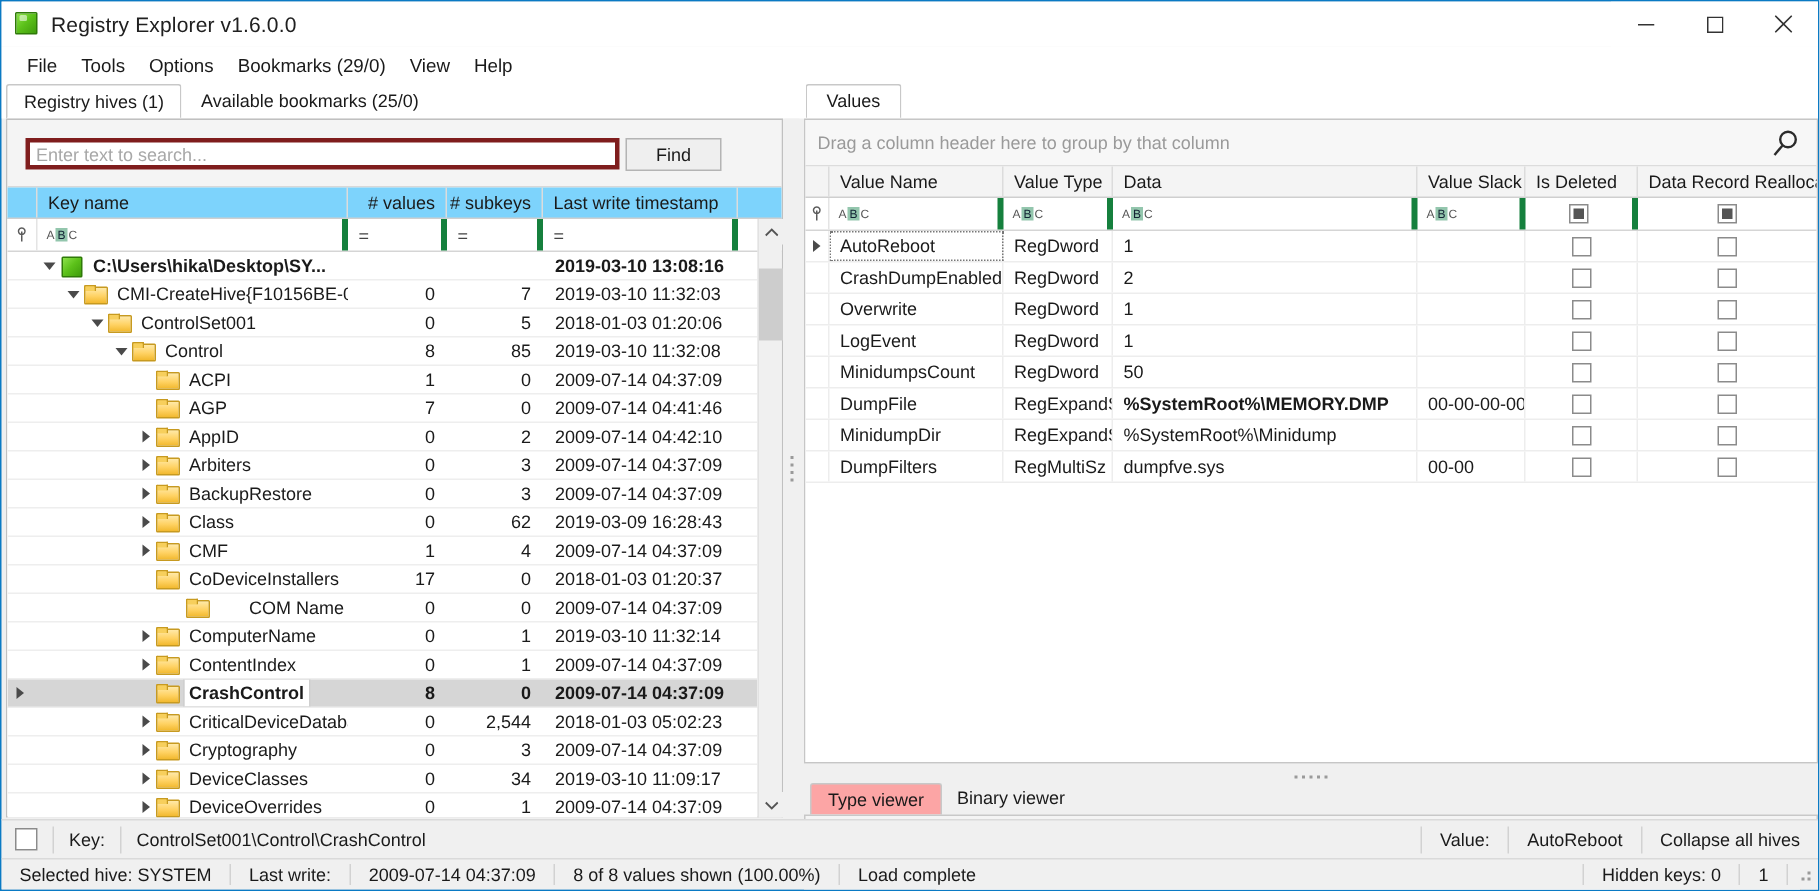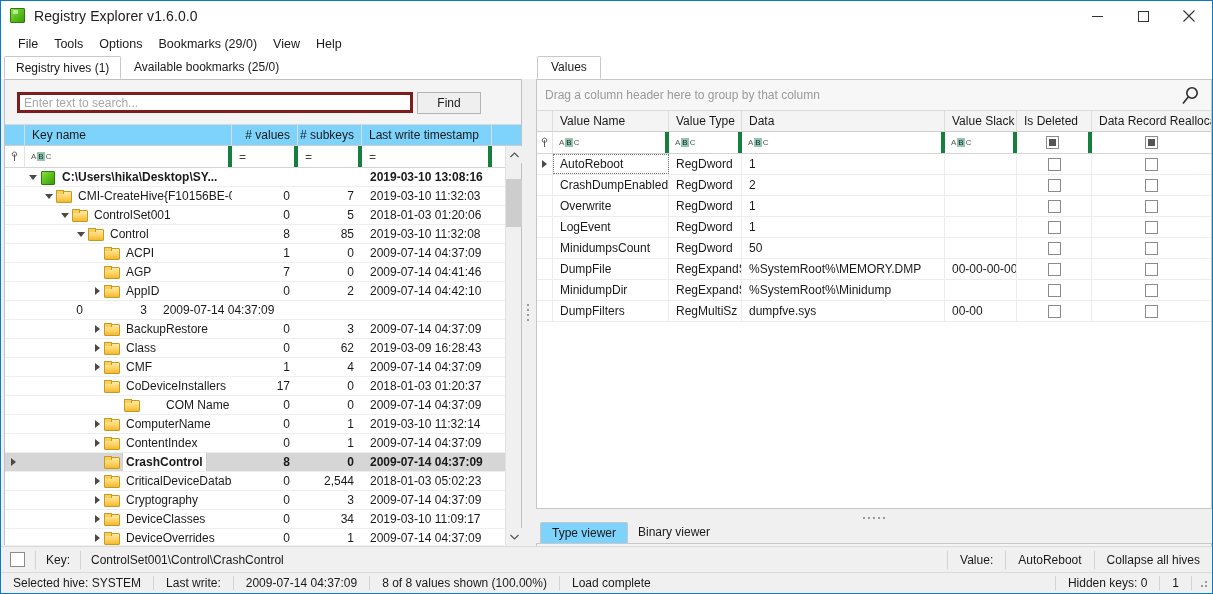--- a/index.html
+++ b/index.html
@@ -258,21 +258,21 @@
   }
   #hsplit .dots { display: flex; gap: 3px; }
   #hsplit .dots i { width: 2px; height: 2px; background: #9a9a9a; display: block; }
 
   
   #typeviewer { position: absolute; left: 3px; top: 466px; width: 676px; height: 78px; }
   .tv-tab {
     position: absolute; top: 0; height: 22px; line-height: 20px; padding: 0 11px; font-size: 12px;
   }
   .tv-tab.sel {
-    background: #7dd3fc; border: 1px solid #c8c8c8; border-bottom: 1px solid #f4f4f4;
+    background: #fca5a5; border: 1px solid #c8c8c8; border-bottom: 1px solid #f4f4f4;
     border-top-left-radius: 2px; border-top-right-radius: 2px;
   }
   #tv-body {
     position: absolute; left: 0; top: 21px; width: 676px; height: 57px;
     background: #f4f4f4; border: 1px solid #c8c8c8;
   }
   .tv-row { position: absolute; left: 0; height: 26px; width: 674px; display: flex; align-items: center; }
   .tv-label { width: 86px; padding-left: 8px; font-size: 12px; color: #1a1a1a; }
   .tv-field {
     height: 20px; line-height: 19px; background: #ffffff; border: 1px solid #aeaeae;
@@ -447,20 +447,25 @@
               <span class="expander collapsed"></span>
               <span class="folder"></span>
               <span class="name-label">AppID</span>
             </div>
             <div class="tc num" style="width: 66px;">0</div>
             <div class="tc num" style="width: 64px;">2</div>
             <div class="tc ts" style="width: 130px;">2009-07-14 04:42:10</div>
           </div>
           <div class="trow">
             <div style="width: 20px; flex: 0 0 auto;"></div>
+            <div class="tc name" style="width: 207px; padding-left: 68px;">
+              <span class="expander collapsed"></span>
+              <span class="folder"></span>
+              <span class="name-label">Arbiters</span>
+            </div>
             <div class="tc num" style="width: 66px;">0</div>
             <div class="tc num" style="width: 64px;">3</div>
             <div class="tc ts" style="width: 130px;">2009-07-14 04:37:09</div>
           </div>
           <div class="trow">
             <div style="width: 20px; flex: 0 0 auto;"></div>
             <div class="tc name" style="width: 207px; padding-left: 68px;">
               <span class="expander collapsed"></span>
               <span class="folder"></span>
               <span class="name-label">BackupRestore</span>
@@ -733,21 +738,21 @@
               <span class="chk"></span>
             </div>
             <div class="vc center" style="width: 119px; border-right: none;">
               <span class="chk"></span>
             </div>
           </div>
           <div class="vrow">
             <div class="vrowmark"></div>
             <div class="vc" style="width: 116px;">DumpFile</div>
             <div class="vc" style="width: 73px;">RegExpandSz</div>
-            <div class="vc" style="width: 203px;">%SystemRoot%\MEMORY.DMP</div>
+            <div class="vc" style="width: 203px; font-weight: bold;">%SystemRoot%\MEMORY.DMP</div>
             <div class="vc" style="width: 72px;">00-00-00-00</div>
             <div class="vc center" style="width: 75px;">
               <span class="chk"></span>
             </div>
             <div class="vc center" style="width: 119px; border-right: none;">
               <span class="chk"></span>
             </div>
           </div>
           <div class="vrow">
             <div class="vrowmark"></div>

